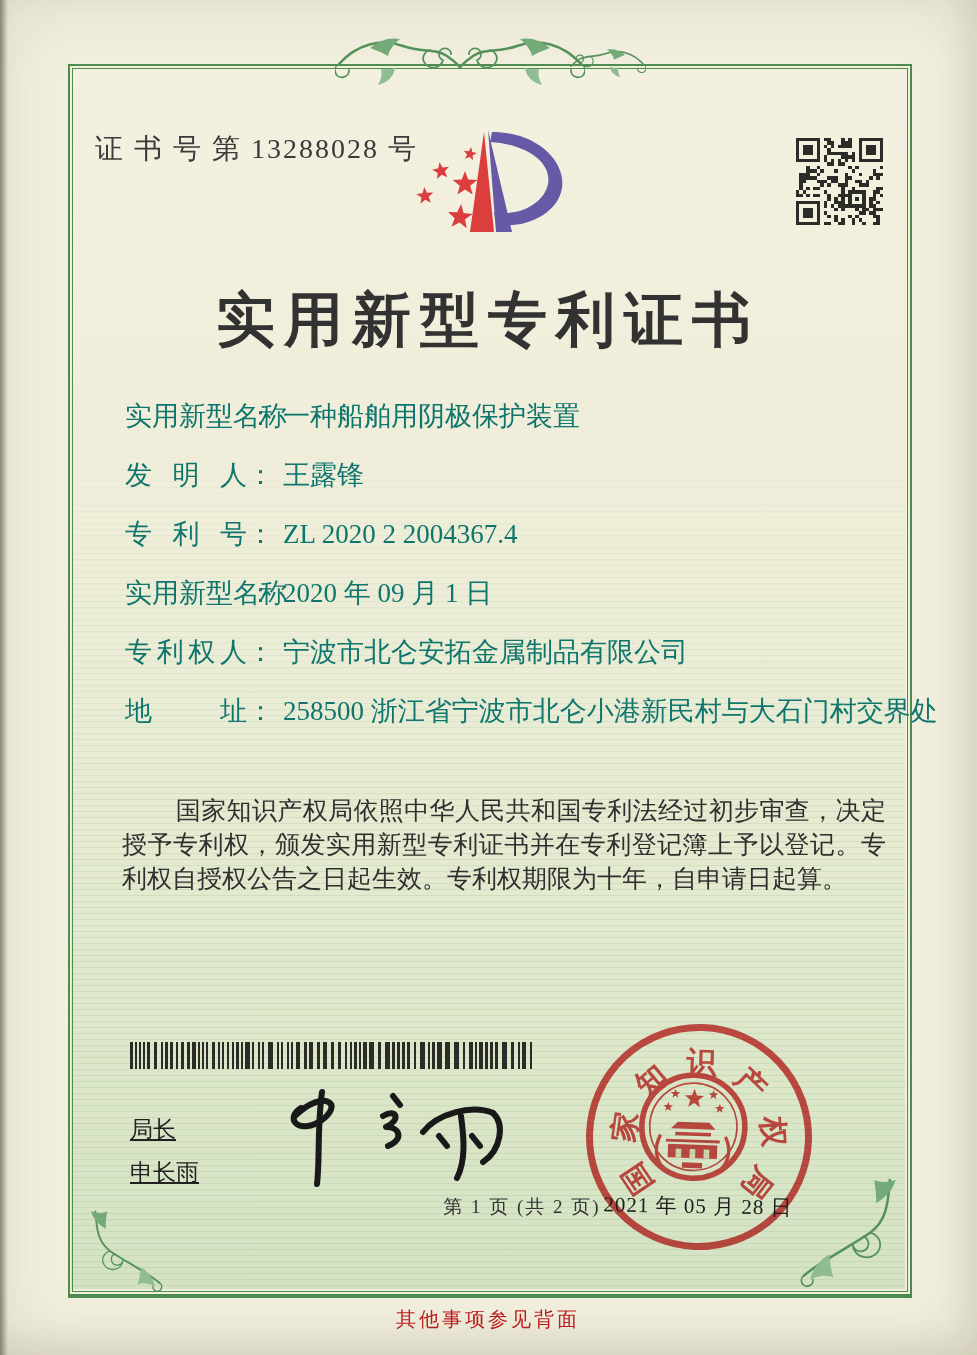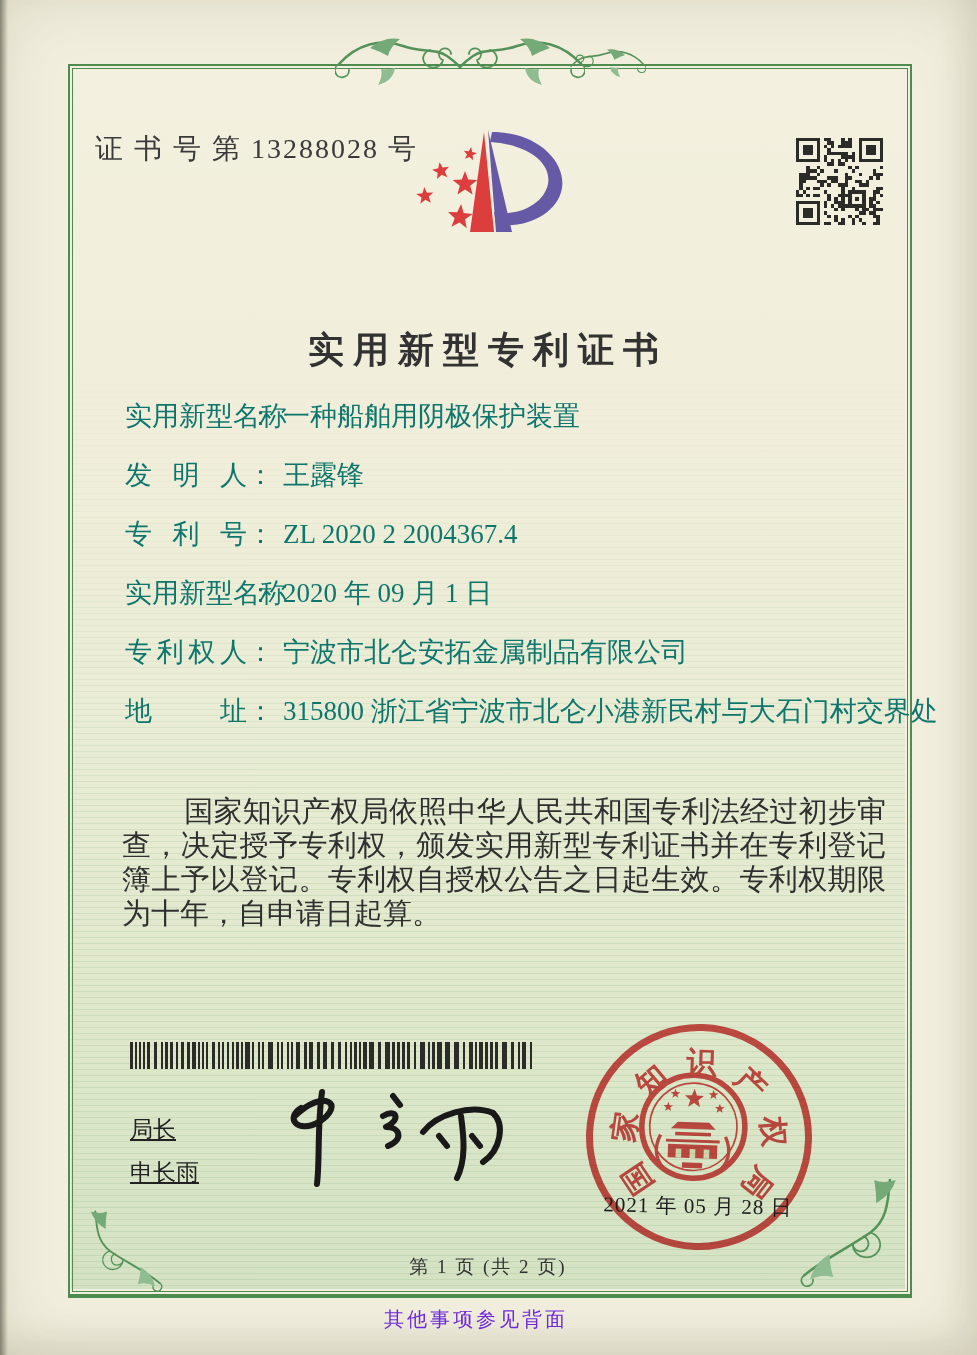--- a/index.html
+++ b/index.html
@@ -26,54 +26,54 @@
   .orn-stroke.thin{stroke-width:1.8;}
   .orn-fill{fill:#74aa77;stroke:none;}
   .orn-fill2{fill:#8fbc91;stroke:none;}
 
   .cert-number{position:absolute;left:95px;top:130px;font-size:28px;letter-spacing:2px;color:#3a3a3a;z-index:4;}
 
   .logo{position:absolute;left:408px;top:120px;width:172px;height:138px;z-index:4;}
   .qr{position:absolute;left:792px;top:132px;width:95px;height:99px;z-index:4;}
 
   .title{position:absolute;left:68px;top:281px;width:840px;text-align:center;
-         font-size:36px;font-weight:600;letter-spacing:9px;color:#323232;z-index:4;margin-top:45px;}
+         font-size:59px;font-weight:600;letter-spacing:9px;color:#323232;z-index:4;}
 
   .fields{position:absolute;left:125px;top:398px;width:770px;z-index:4;font-size:27px;color:#0f766e;}
   .field-row{margin-bottom:35px;height:24px;white-space:nowrap;}
   .flabel{display:inline-block;width:122px;text-align:justify;text-align-last:justify;vertical-align:top;}
   .colon{margin-right:9px;}
   .pair2{margin-left:50px;}
 
   .paras{position:absolute;left:122px;top:794px;width:764px;z-index:4;
-         font-size:29px;line-height:34px;text-align:justify;color:#2f2f2f;}
+         font-size:25px;line-height:34px;text-align:justify;color:#2f2f2f;}
   .paras p{margin:0 0 12px;text-indent:2.15em;}
 
   .barcode{position:absolute;left:130px;top:1042px;width:410px;height:27px;z-index:4;}
 
   .director{position:absolute;left:130px;top:1108px;z-index:4;font-size:23px;color:#222;}
   .director div{line-height:43px;text-decoration:underline;}
 
   .signature{position:absolute;left:265px;top:1076px;width:255px;height:122px;z-index:5;}
   .sig-stroke{fill:none;stroke:#191919;stroke-width:6;stroke-linecap:round;stroke-linejoin:round;}
 
   .seal{position:absolute;left:586px;top:1024px;width:212px;height:212px;z-index:5;
         border:7px solid #d85050;border-radius:50%;mix-blend-mode:multiply;transform:rotate(2deg);}
   .seal-char{position:absolute;left:50%;top:50%;font-size:30px;font-weight:700;color:#d85050;
         font-family:"Liberation Serif","DejaVu Serif",serif;}
   .emblem{position:absolute;left:44px;top:40px;width:112px;height:112px;}
   .emb{fill:#d85050;}
   .emb-s{fill:none;stroke:#d85050;}
   .seal-date{position:absolute;left:598px;top:1192px;width:200px;text-align:center;z-index:6;
         font-size:21px;letter-spacing:1px;color:#1c1c1c;transform:rotate(1deg);}
 
-  .page-num{position:absolute;left:68px;top:1254px;width:840px;text-align:center;
+  .page-num{position:absolute;left:68px;top:1194px;width:908px;text-align:center;
         font-size:19px;color:#333;z-index:4;letter-spacing:2px;}
-  .bottom-note{position:absolute;left:56px;top:1306px;width:840px;text-align:center;
-        font-size:20px;color:#6d28d9;letter-spacing:3px;z-index:4;font-family:Liberation Mono, monospace;}
+  .bottom-note{position:absolute;left:68px;top:1306px;width:840px;text-align:center;
+        font-size:20px;color:#b91c1c;letter-spacing:3px;z-index:4;font-family:Liberation Mono, monospace;}
   .ink{fill:#2b2b28;}
 </style>
 </head>
 <body>
 
 <div class="page">
   <div class="scan-edge"></div>
 
   <svg width="0" height="0" style="position:absolute" aria-hidden="true">
     <defs>
@@ -415,21 +415,21 @@
     </svg>
 
   <div class="title">实用新型专利证书</div>
 
   <div class="fields">
       <div class="field-row"><span class="pair"><span class="flabel">实用新型名称</span><span class="colon">：</span><span class="fvalue">一种船舶用阴极保护装置</span></span></div>
       <div class="field-row"><span class="pair"><span class="flabel">发明人</span><span class="colon">：</span><span class="fvalue">王露锋</span></span></div>
       <div class="field-row"><span class="pair"><span class="flabel">专利号</span><span class="colon">：</span><span class="fvalue">ZL 2020 2 2004367.4</span></span></div>
       <div class="field-row"><span class="pair"><span class="flabel">实用新型名称</span><span class="colon">：</span><span class="fvalue">2020 年 09 月 1 日</span></span></div>
       <div class="field-row"><span class="pair"><span class="flabel">专利权人</span><span class="colon">：</span><span class="fvalue">宁波市北仑安拓金属制品有限公司</span></span></div>
-      <div class="field-row"><span class="pair"><span class="flabel">地址</span><span class="colon">：</span><span class="fvalue">315800  浙江省宁波市北仑小港新民村与大石门村交界处</span></span></div>
+      <div class="field-row"><span class="pair"><span class="flabel">地址</span><span class="colon">：</span><span class="fvalue">258500  浙江省宁波市北仑小港新民村与大石门村交界处</span></span></div>
     </div>
 
   <div class="paras">
     <p>国家知识产权局依照中华人民共和国专利法经过初步审查，决定授予专利权，颁发实用新型专利证书并在专利登记簿上予以登记。专利权自授权公告之日起生效。专利权期限为十年，自申请日起算。</p>
   </div>
 
   <svg class="barcode" viewBox="0 0 410 27" preserveAspectRatio="none">
       <g id="bc-bars">
         <rect x="0" y="0" width="3" height="27" class="ink"></rect>
         <rect x="5" y="0" width="2" height="27" class="ink"></rect>

